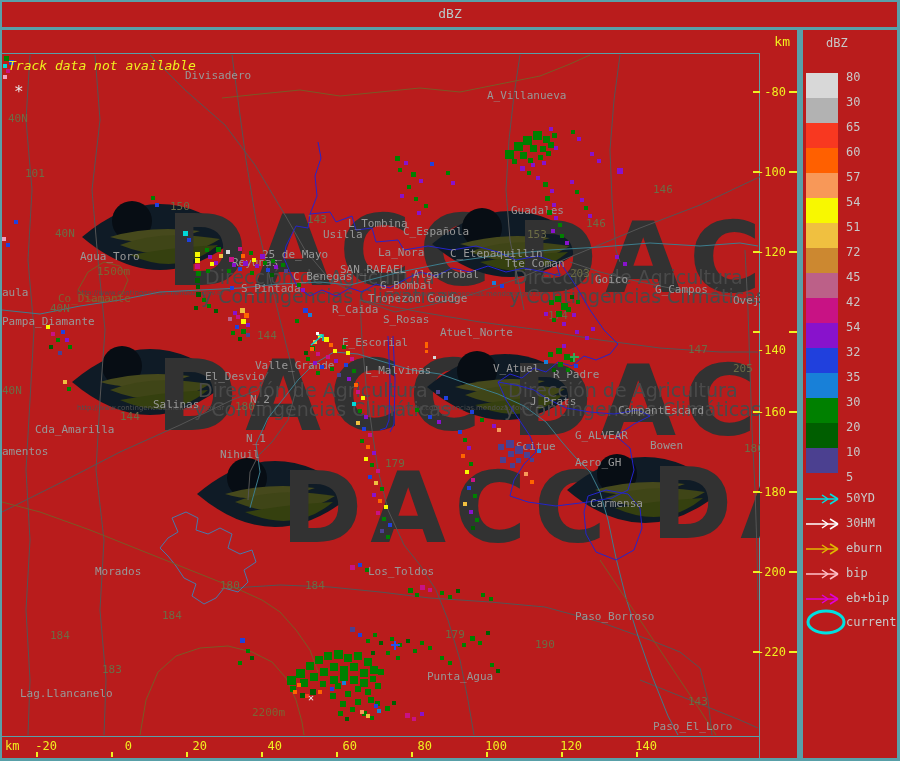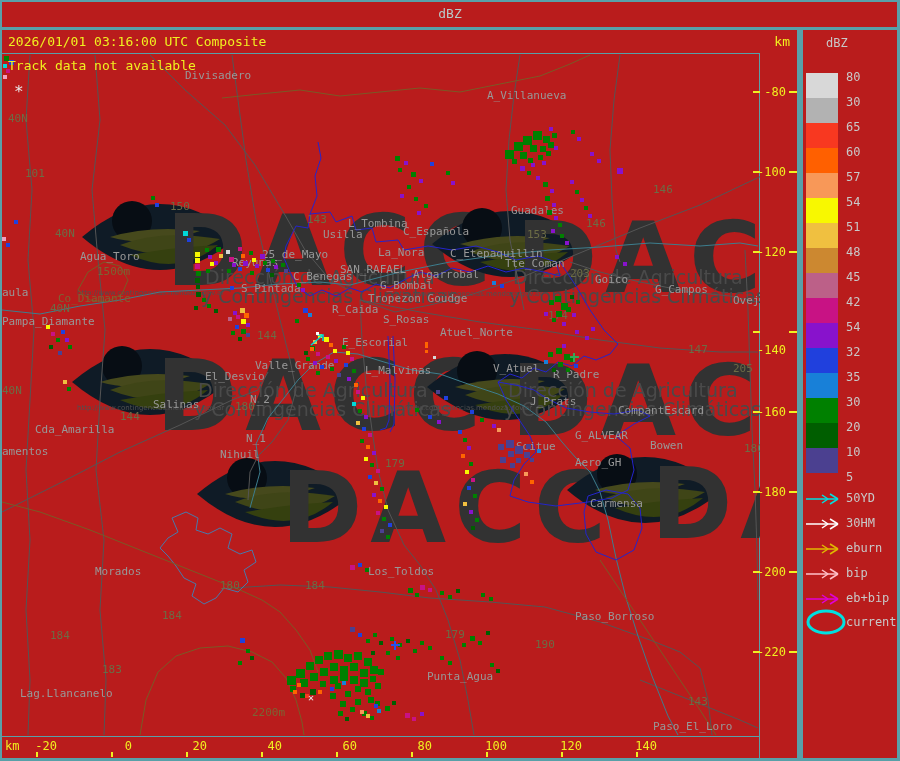--- a/index.html
+++ b/index.html
@@ -2,21 +2,21 @@
 <html><head>
 <meta charset="utf-8">
 <style>
   html,body{margin:0;padding:0;background:#111;}
   #screen{position:relative;width:900px;height:761px;background:#b91c1c;overflow:hidden;
           font-family:"DejaVu Sans Mono","Liberation Mono",monospace;}
   .teal{position:absolute;background:#58a0a8;}
   #title{position:absolute;left:0;top:6px;width:900px;text-align:center;color:#b8c8c8;font-size:13px;}
   #datetime{position:absolute;left:8px;top:34px;color:#f0f020;font-size:13px;white-space:pre;}
   #km-top{position:absolute;left:746px;top:34px;width:44px;text-align:right;color:#f0f020;font-size:13px;}
-  #track-warning{position:absolute;left:8px;top:58px;color:#f0f020;font-size:13px;z-index:30;}
+  #track-warning{position:absolute;left:8px;top:58px;color:#f0f020;font-size:13px;z-index:30;font-style:italic;}
   #map-svg{position:absolute;left:2px;top:53px;z-index:10;}
   .ytick-label{position:absolute;left:744px;width:42px;text-align:right;color:#f0f020;font-size:12px;z-index:20;}
   .xtick-label{position:absolute;top:739px;width:40px;text-align:right;color:#f0f020;font-size:12px;z-index:20;}
   #km-bottom{position:absolute;left:5px;top:739px;color:#f0f020;font-size:12px;z-index:20;}
   .tickmark{position:absolute;background:#f0f020;z-index:21;}
   #legend-title{position:absolute;left:826px;top:36px;color:#c8c8c8;font-size:12px;}
   .swatch{position:absolute;left:806px;width:32px;height:25px;}
   .swlabel{position:absolute;left:846px;color:#c8c8c8;font-size:12px;}
   .trklabel{position:absolute;left:846px;color:#c8c8c8;font-size:12px;}
   .trksvg{position:absolute;left:804px;}
@@ -34,21 +34,20 @@
 <div id="screen">
 
   <div class="teal" style="left:0;top:0;width:900px;height:2px"></div>
   <div class="teal" style="left:0;top:758px;width:900px;height:3px"></div>
   <div class="teal" style="left:0;top:0;width:2px;height:761px"></div>
   <div class="teal" style="left:897px;top:0;width:3px;height:761px"></div>
   <div class="teal" style="left:0;top:27px;width:900px;height:3px"></div>
   <div class="teal" style="left:797px;top:30px;width:6px;height:731px"></div>
 
   <div id="title">dBZ</div>
-  <div id="datetime">2026/01/01 03:16:00 UTC Composite</div>
   <div id="km-top">km</div>
 
   <div class="teal" style="left:2px;top:53px;width:758px;height:1px"></div>
   <div class="teal" style="left:759px;top:53px;width:1px;height:706px"></div>
   <div class="teal" style="left:2px;top:736px;width:758px;height:1px"></div>
 
   <div id="track-warning">Track data not available</div>
 
   <svg id="map-svg" width="758" height="684" viewBox="2 53 758 684">
     <defs>
@@ -621,21 +620,21 @@
       <div class="swatch" style="top:398px;background:#008000"></div>
       <div class="swatch" style="top:423px;background:#005e00"></div>
       <div class="swatch" style="top:448px;background:#4b4090"></div>
       <div class="swlabel" style="top:70px">80</div>
       <div class="swlabel" style="top:95px">30</div>
       <div class="swlabel" style="top:120px">65</div>
       <div class="swlabel" style="top:145px">60</div>
       <div class="swlabel" style="top:170px">57</div>
       <div class="swlabel" style="top:195px">54</div>
       <div class="swlabel" style="top:220px">51</div>
-      <div class="swlabel" style="top:245px">48</div>
+      <div class="swlabel" style="top:245px">72</div>
       <div class="swlabel" style="top:270px">45</div>
       <div class="swlabel" style="top:295px">42</div>
       <div class="swlabel" style="top:320px">54</div>
       <div class="swlabel" style="top:345px">32</div>
       <div class="swlabel" style="top:370px">35</div>
       <div class="swlabel" style="top:395px">30</div>
       <div class="swlabel" style="top:420px">20</div>
       <div class="swlabel" style="top:445px">10</div>
       <div class="swlabel" style="top:470px">5</div>
     </div>

